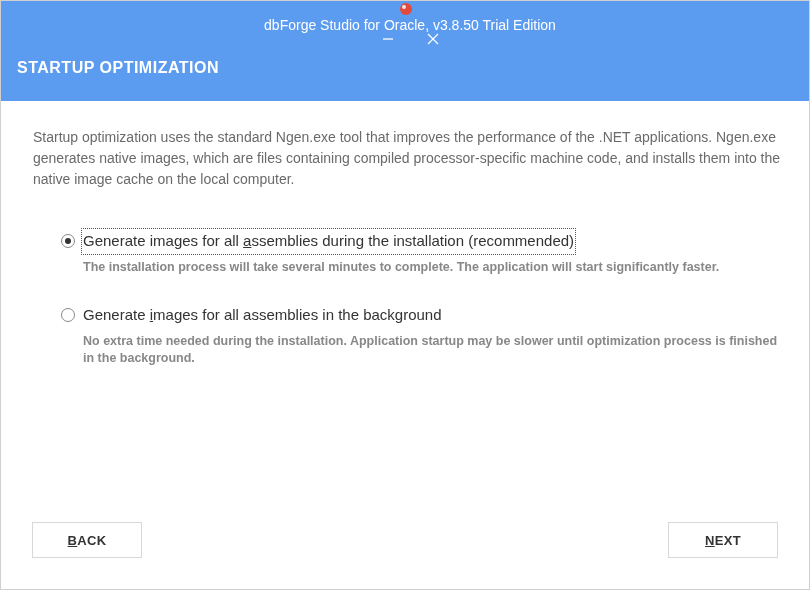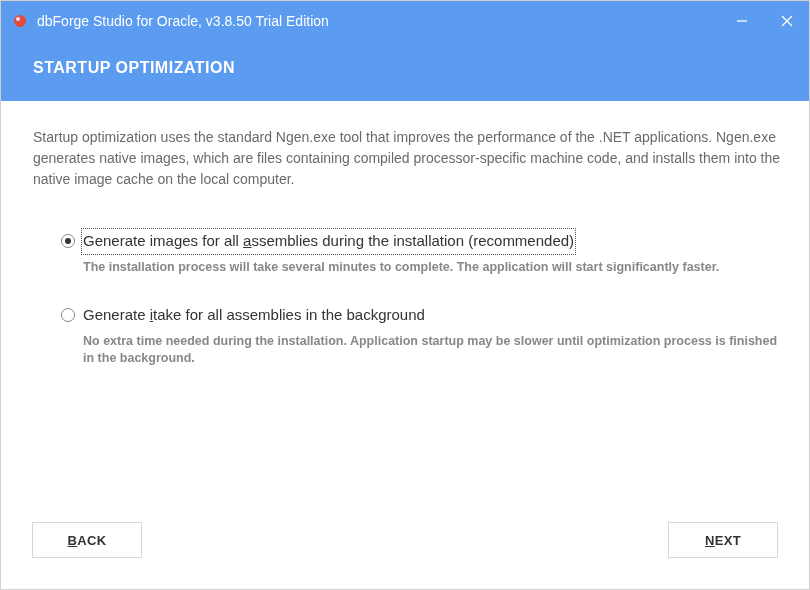--- a/index.html
+++ b/index.html
@@ -11,37 +11,38 @@
     overflow: hidden;
     border: 1px solid #d0d0d0;
   }
   .titlebar {
     background: #5b9bf0;
     color: #fff;
     height: 40px;
     display: flex;
     align-items: center;
     padding: 0 0 0 10px;
+    flex-direction: column;
   }
   .app-icon {
     width: 18px; height: 18px;
     margin-right: 8px;
     display: flex; align-items: center; justify-content: center;
   }
   .title-text { font-size: 14px; flex: 1; }
   .win-controls { display: flex; height: 100%; }
   .win-btn {
     width: 45px; height: 100%;
     display: flex; align-items: center; justify-content: center;
     cursor: pointer;
   }
   .header-band {
     background: #5b9bf0;
     color: #fff;
-    padding: 18px 32px 24px 32px;
+    padding: 18px 32px 24px 16px;
   }
   .header-title {
     font-size: 16px;
     font-weight: 700;
     letter-spacing: 0.5px;
   }
   .content {
     padding: 26px 28px 0 32px;
     color: #6a6a6a;
     font-size: 14px;
@@ -142,21 +143,21 @@
           <span class="radio selected">
             <span class="dot"></span>
           </span>
           <span class="option-label focusbox"><span>Generate images for all </span><span class="mn">a</span><span>ssemblies during the installation (recommended)</span></span>
         </div>
         <div class="option-desc">The installation process will take several minutes to complete. The application will start significantly faster.</div>
       </div>
       <div class="option-row">
         <div class="radio-line">
           <span class="radio"></span>
-          <span class="option-label"><span>Generate </span><span class="mn">i</span><span>take for all assemblies in the background</span></span>
+          <span class="option-label"><span>Generate </span><span class="mn">i</span><span>mages for all assemblies in the background</span></span>
         </div>
         <div class="option-desc">No extra time needed during the installation. Application startup may be slower until optimization process is finished in the background.</div>
       </div>
     </div>
 </div>
 
 <div class="footer">
   <div class="nav-btn">
     <span><span class="mn">B</span><span>ACK</span></span>
   </div>

